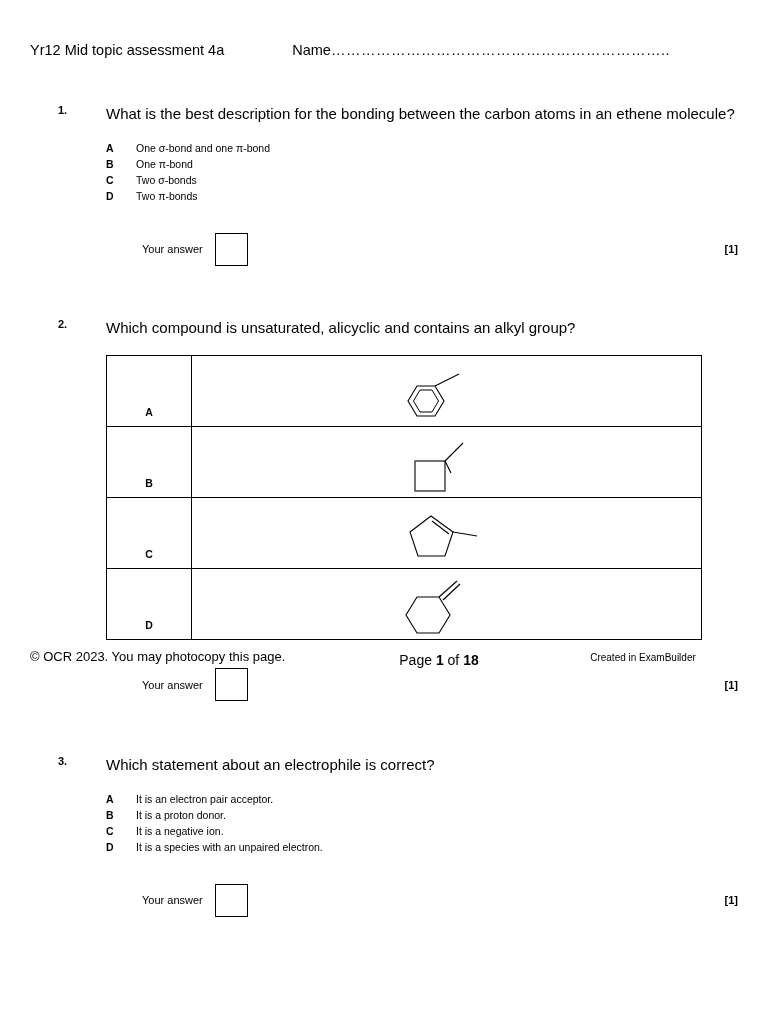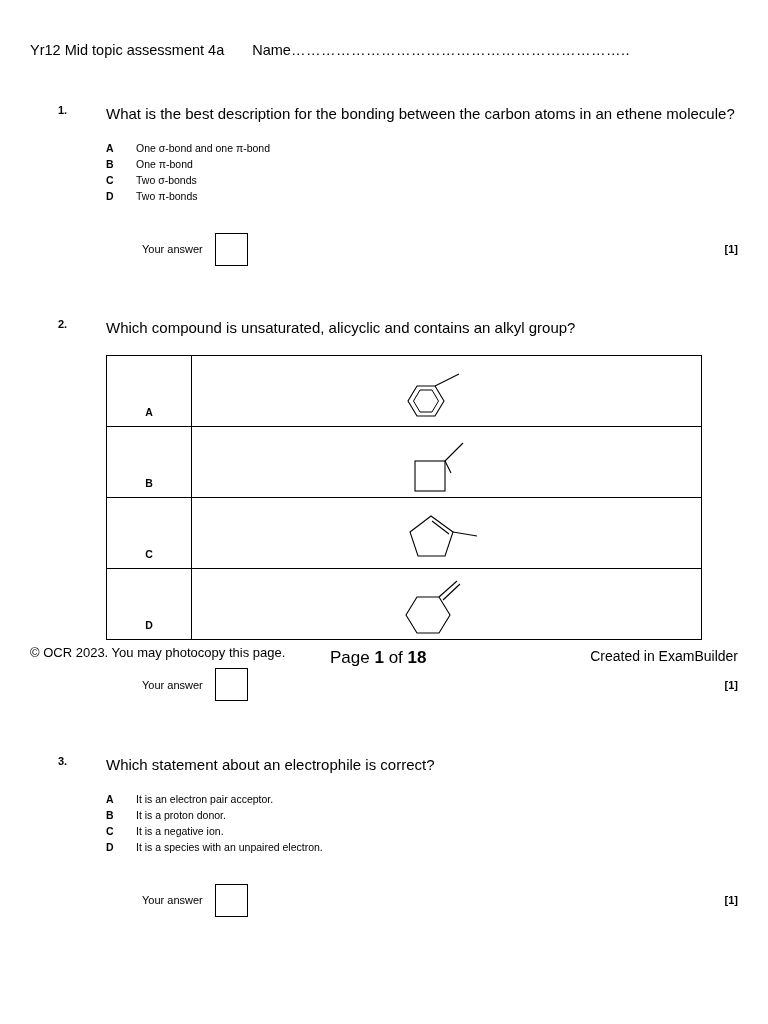--- a/index.html
+++ b/index.html
@@ -28,21 +28,21 @@
     display: flex;
     align-items: baseline;
     font-size: 14.5px;
     padding-left: 0px;
     margin-top: 12px;
   }
   .title-text {
     white-space: nowrap;
   }
   .name-label {
-    margin-left: 28px;
+    margin-left: 68px;
     white-space: nowrap;
   }
   .dots-long {
     letter-spacing: 0.5px;
     white-space: nowrap;
   }
   .header-row2 {
     display: flex;
     align-items: baseline;
     font-size: 14.5px;
@@ -156,28 +156,28 @@
     display: flex;
     align-items: flex-start;
     font-size: 13px;
   }
   .footer-left {
     width: 300px;
     line-height: 1.35;
   }
   .footer-center {
     flex: 1;
-    text-align: left;
-    font-size: 17px;
+    text-align: center;
+    font-size: 14px;
     padding-top: 4px;
   }
   .footer-right {
     width: 190px;
-    text-align: right;
-    font-size: 14px;
+    text-align: center;
+    font-size: 10px;
     padding-top: 4px;
   }
   .bold { font-weight: bold; }
 </style>
 </head>
 <body>
 
 <div class="page">
 
   <div class="header-row1">

